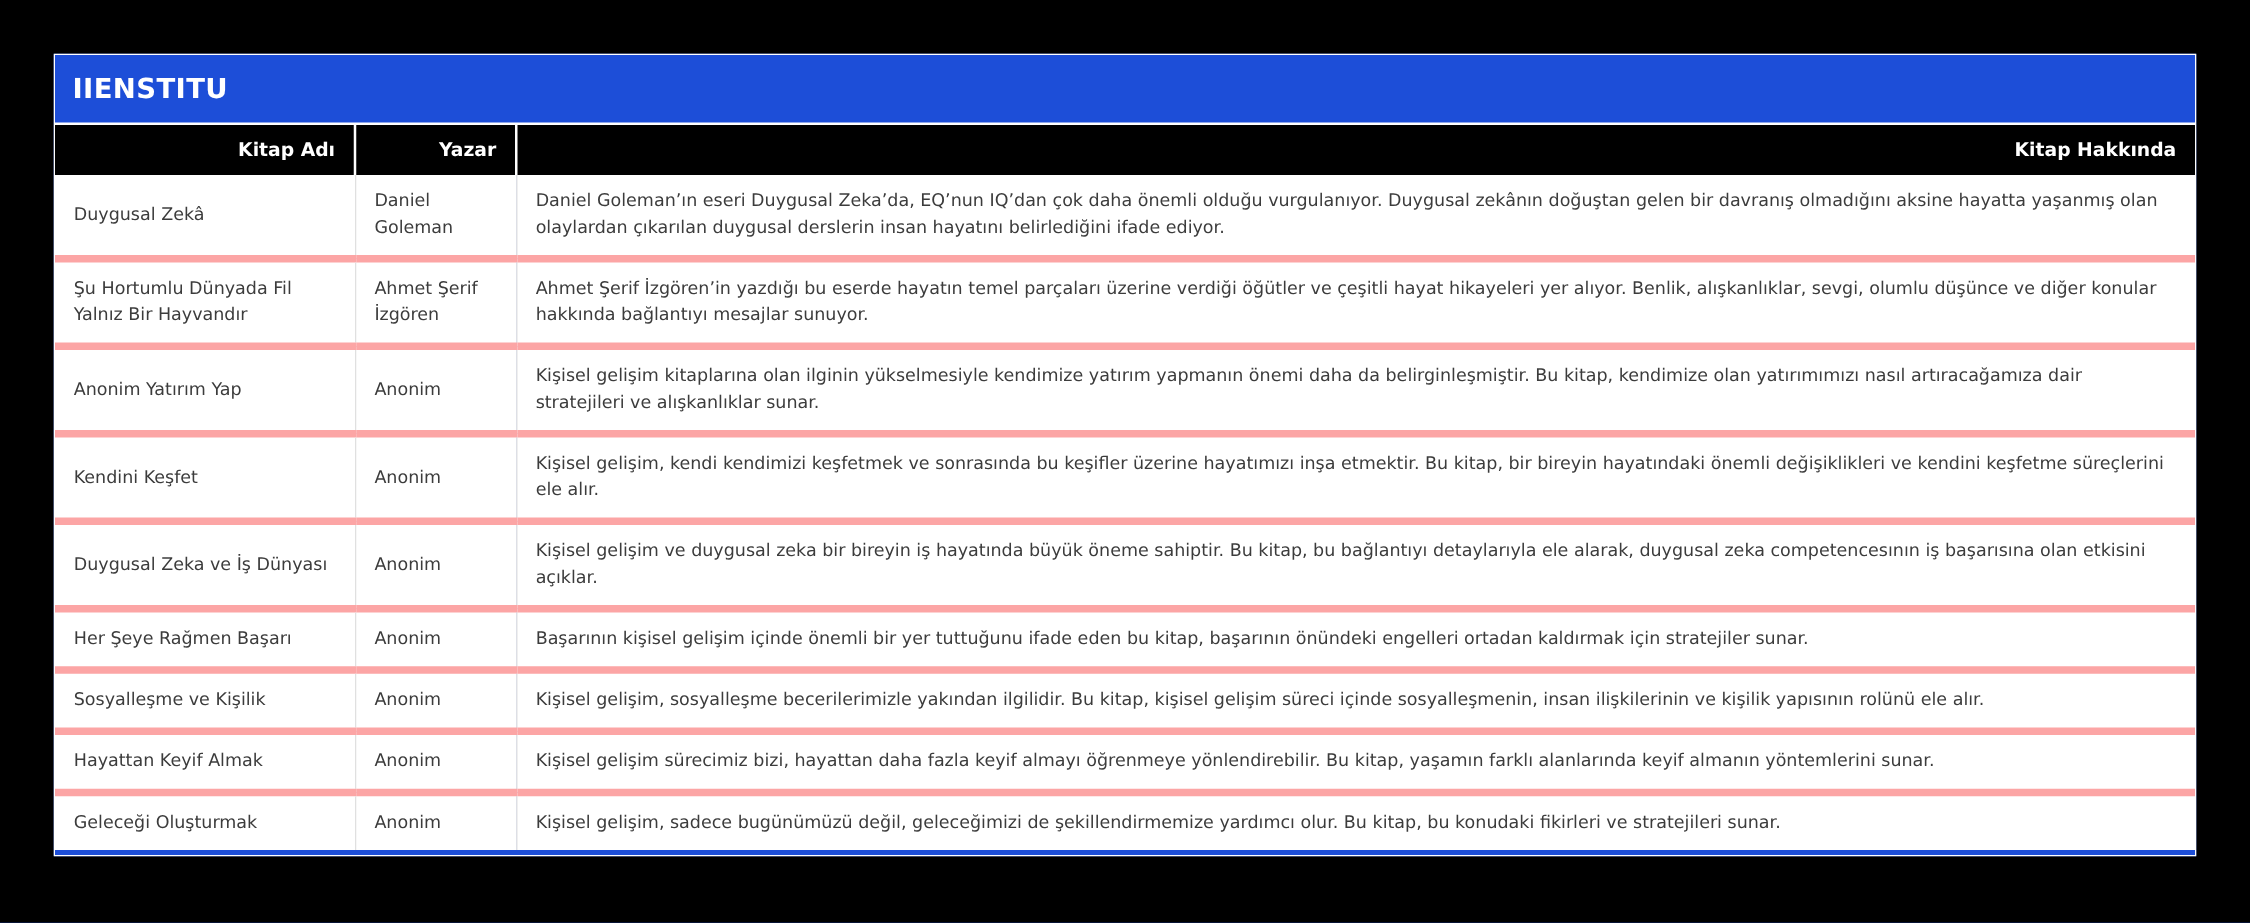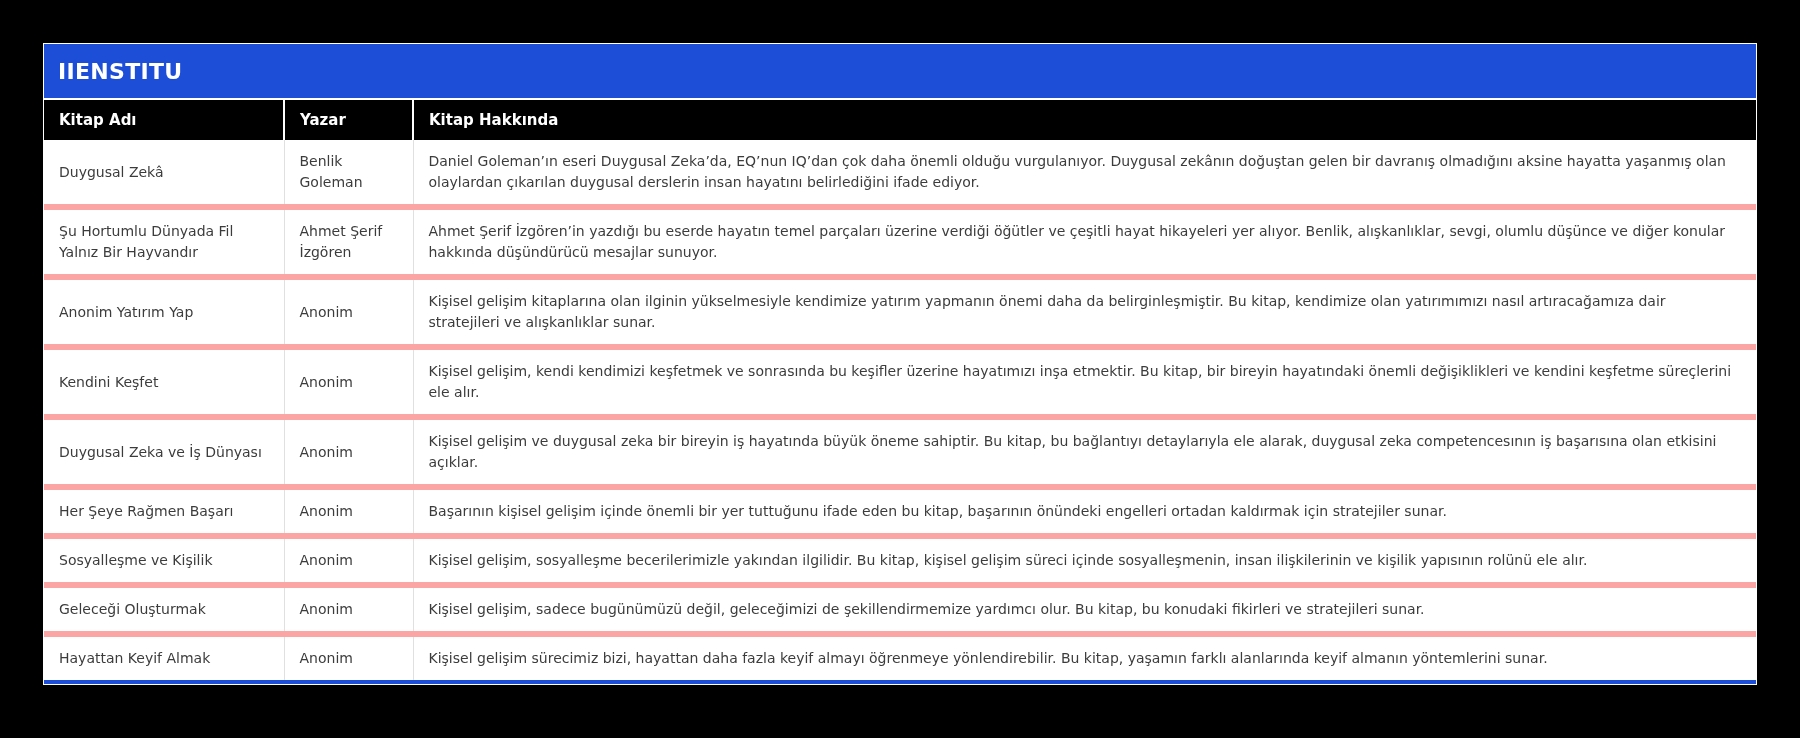--- a/index.html
+++ b/index.html
@@ -32,21 +32,21 @@
   table.books {
     width: 100%;
     border-collapse: collapse;
     table-layout: fixed;
   }
   table.books th {
     background: #000000;
     color: #ffffff;
     font-size: 15px;
     font-weight: bold;
-    text-align: left;
+    text-align: right;
     padding: 11px 15px;
     box-sizing: border-box;
   }
   table.books th + th {
     border-left: 2px solid #ffffff;
   }
   th.col-title  { width: 240px; }
   th.col-author { width: 129px; }
   table.books td {
     background: #ffffff;
@@ -75,28 +75,28 @@
     <thead>
       <tr>
         <th class="col-title">Kitap Adı</th>
         <th class="col-author">Yazar</th>
         <th class="col-about">Kitap Hakkında</th>
       </tr>
     </thead>
     <tbody id="table-body">
   <tr>
     <td class="cell-title">Duygusal Zekâ</td>
-    <td class="cell-author">Benlik Goleman</td>
+    <td class="cell-author">Daniel Goleman</td>
     <td class="cell-about">Daniel Goleman’ın eseri Duygusal Zeka’da, EQ’nun IQ’dan çok daha önemli olduğu vurgulanıyor. Duygusal zekânın doğuştan gelen bir davranış olmadığını aksine hayatta yaşanmış olan olaylardan çıkarılan duygusal derslerin insan hayatını belirlediğini ifade ediyor.</td>
   </tr>
 
   <tr>
     <td class="cell-title">Şu Hortumlu Dünyada Fil Yalnız Bir Hayvandır</td>
     <td class="cell-author">Ahmet Şerif İzgören</td>
-    <td class="cell-about">Ahmet Şerif İzgören’in yazdığı bu eserde hayatın temel parçaları üzerine verdiği öğütler ve çeşitli hayat hikayeleri yer alıyor. Benlik, alışkanlıklar, sevgi, olumlu düşünce ve diğer konular hakkında düşündürücü mesajlar sunuyor.</td>
+    <td class="cell-about">Ahmet Şerif İzgören’in yazdığı bu eserde hayatın temel parçaları üzerine verdiği öğütler ve çeşitli hayat hikayeleri yer alıyor. Benlik, alışkanlıklar, sevgi, olumlu düşünce ve diğer konular hakkında bağlantıyı mesajlar sunuyor.</td>
   </tr>
 
   <tr>
     <td class="cell-title">Anonim Yatırım Yap</td>
     <td class="cell-author">Anonim</td>
     <td class="cell-about">Kişisel gelişim kitaplarına olan ilginin yükselmesiyle kendimize yatırım yapmanın önemi daha da belirginleşmiştir. Bu kitap, kendimize olan yatırımımızı nasıl artıracağamıza dair stratejileri ve alışkanlıklar sunar.</td>
   </tr>
 
   <tr>
     <td class="cell-title">Kendini Keşfet</td>
@@ -117,25 +117,25 @@
   </tr>
 
   <tr>
     <td class="cell-title">Sosyalleşme ve Kişilik</td>
     <td class="cell-author">Anonim</td>
     <td class="cell-about">Kişisel gelişim, sosyalleşme becerilerimizle yakından ilgilidir. Bu kitap, kişisel gelişim süreci içinde sosyalleşmenin, insan ilişkilerinin ve kişilik yapısının rolünü ele alır.</td>
   </tr>
 
 
   <tr>
+    <td class="cell-title">Hayattan Keyif Almak</td>
+    <td class="cell-author">Anonim</td>
+    <td class="cell-about">Kişisel gelişim sürecimiz bizi, hayattan daha fazla keyif almayı öğrenmeye yönlendirebilir. Bu kitap, yaşamın farklı alanlarında keyif almanın yöntemlerini sunar.</td>
+  </tr>
+
+  <tr>
     <td class="cell-title">Geleceği Oluşturmak</td>
     <td class="cell-author">Anonim</td>
     <td class="cell-about">Kişisel gelişim, sadece bugünümüzü değil, geleceğimizi de şekillendirmemize yardımcı olur. Bu kitap, bu konudaki fikirleri ve stratejileri sunar.</td>
-  </tr>
-
-  <tr>
-    <td class="cell-title">Hayattan Keyif Almak</td>
-    <td class="cell-author">Anonim</td>
-    <td class="cell-about">Kişisel gelişim sürecimiz bizi, hayattan daha fazla keyif almayı öğrenmeye yönlendirebilir. Bu kitap, yaşamın farklı alanlarında keyif almanın yöntemlerini sunar.</td>
   </tr>
 </tbody>
   </table>
 </div>
 
 </body></html>

